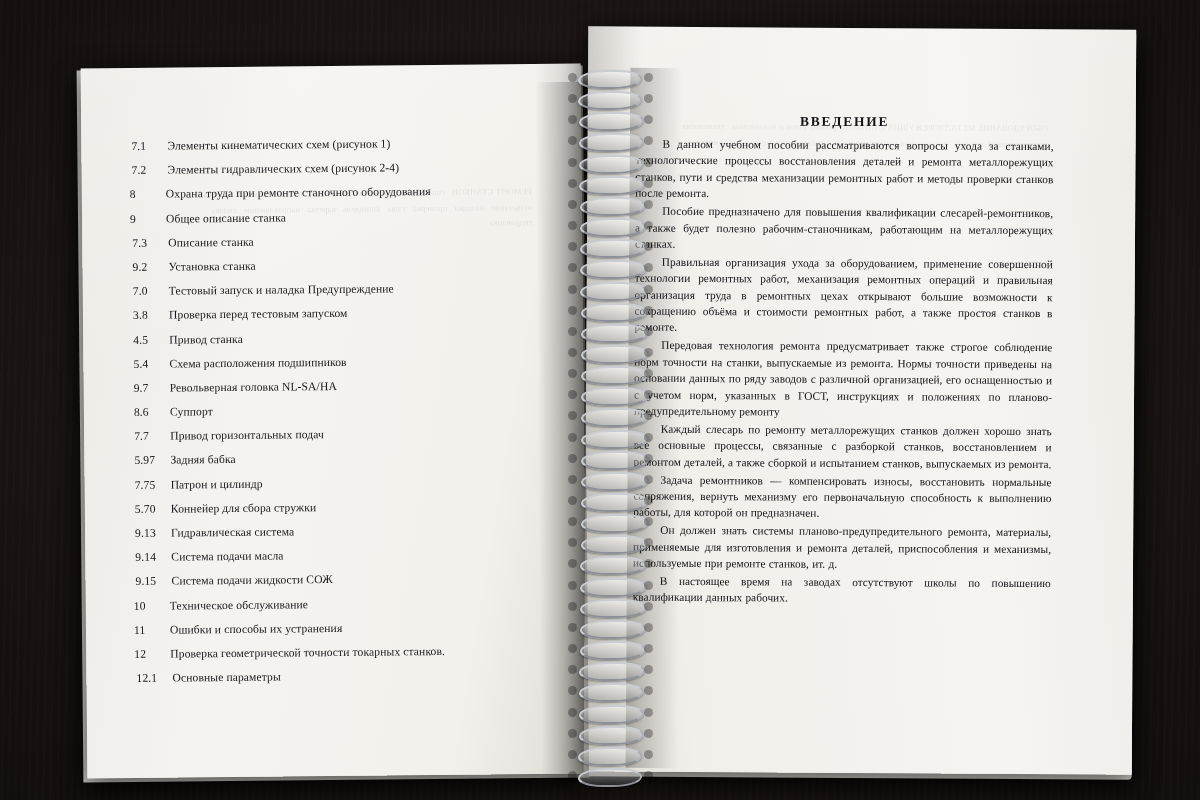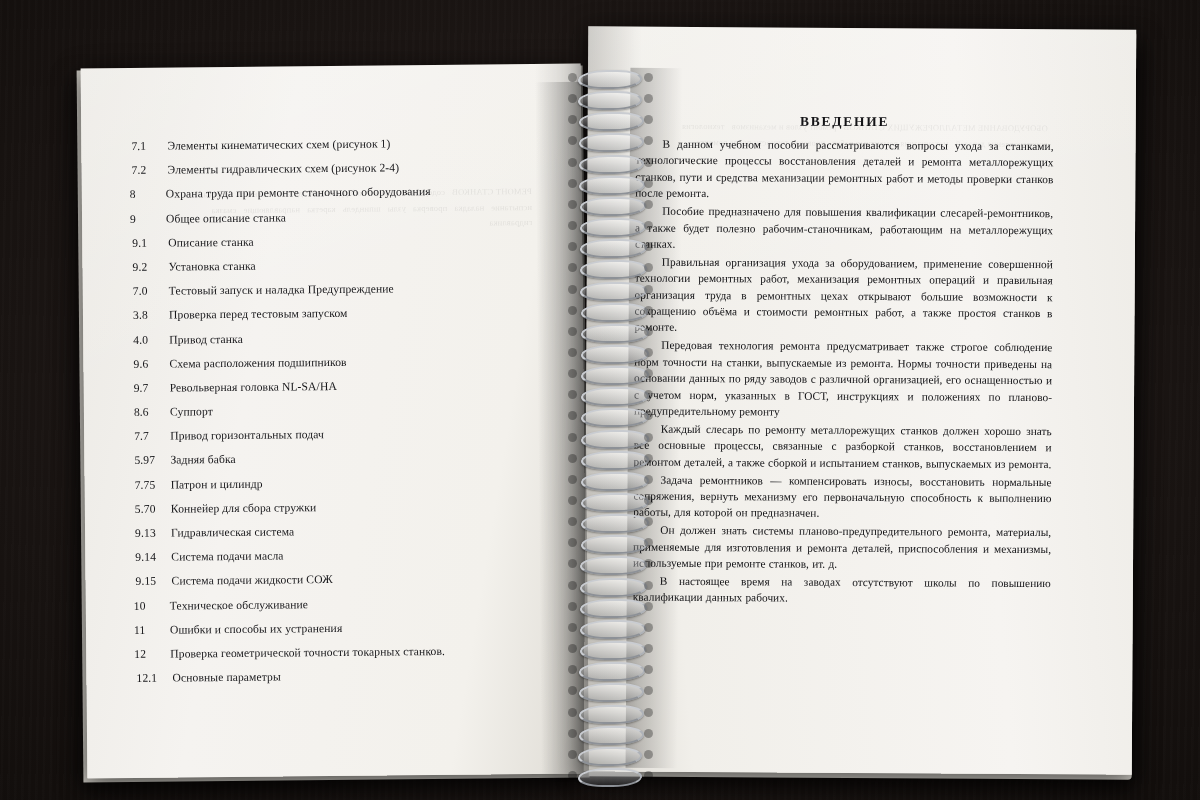--- a/index.html
+++ b/index.html
@@ -239,41 +239,41 @@
         </div>
         <div class="toc-row">
           <span class="toc-num wide">8</span>
           <span class="toc-title">Охрана труда при ремонте станочного оборудования</span>
         </div>
         <div class="toc-row">
           <span class="toc-num wide">9</span>
           <span class="toc-title">Общее описание станка</span>
         </div>
         <div class="toc-row">
-          <span class="toc-num">9.1</span>
+          <span class="toc-num">7.3</span>
           <span class="toc-title">Описание станка</span>
         </div>
         <div class="toc-row">
           <span class="toc-num">9.2</span>
           <span class="toc-title">Установка станка</span>
         </div>
         <div class="toc-row">
           <span class="toc-num">7.0</span>
           <span class="toc-title">Тестовый запуск и наладка Предупреждение</span>
         </div>
         <div class="toc-row">
           <span class="toc-num">3.8</span>
           <span class="toc-title">Проверка перед тестовым запуском</span>
         </div>
         <div class="toc-row">
-          <span class="toc-num">4.0</span>
+          <span class="toc-num">4.5</span>
           <span class="toc-title">Привод станка</span>
         </div>
         <div class="toc-row">
-          <span class="toc-num">9.6</span>
+          <span class="toc-num">5.4</span>
           <span class="toc-title">Схема расположения подшипников</span>
         </div>
         <div class="toc-row">
           <span class="toc-num">9.7</span>
           <span class="toc-title">Револьверная головка NL-SA/HA</span>
         </div>
         <div class="toc-row">
           <span class="toc-num">8.6</span>
           <span class="toc-title">Суппорт</span>
         </div>

